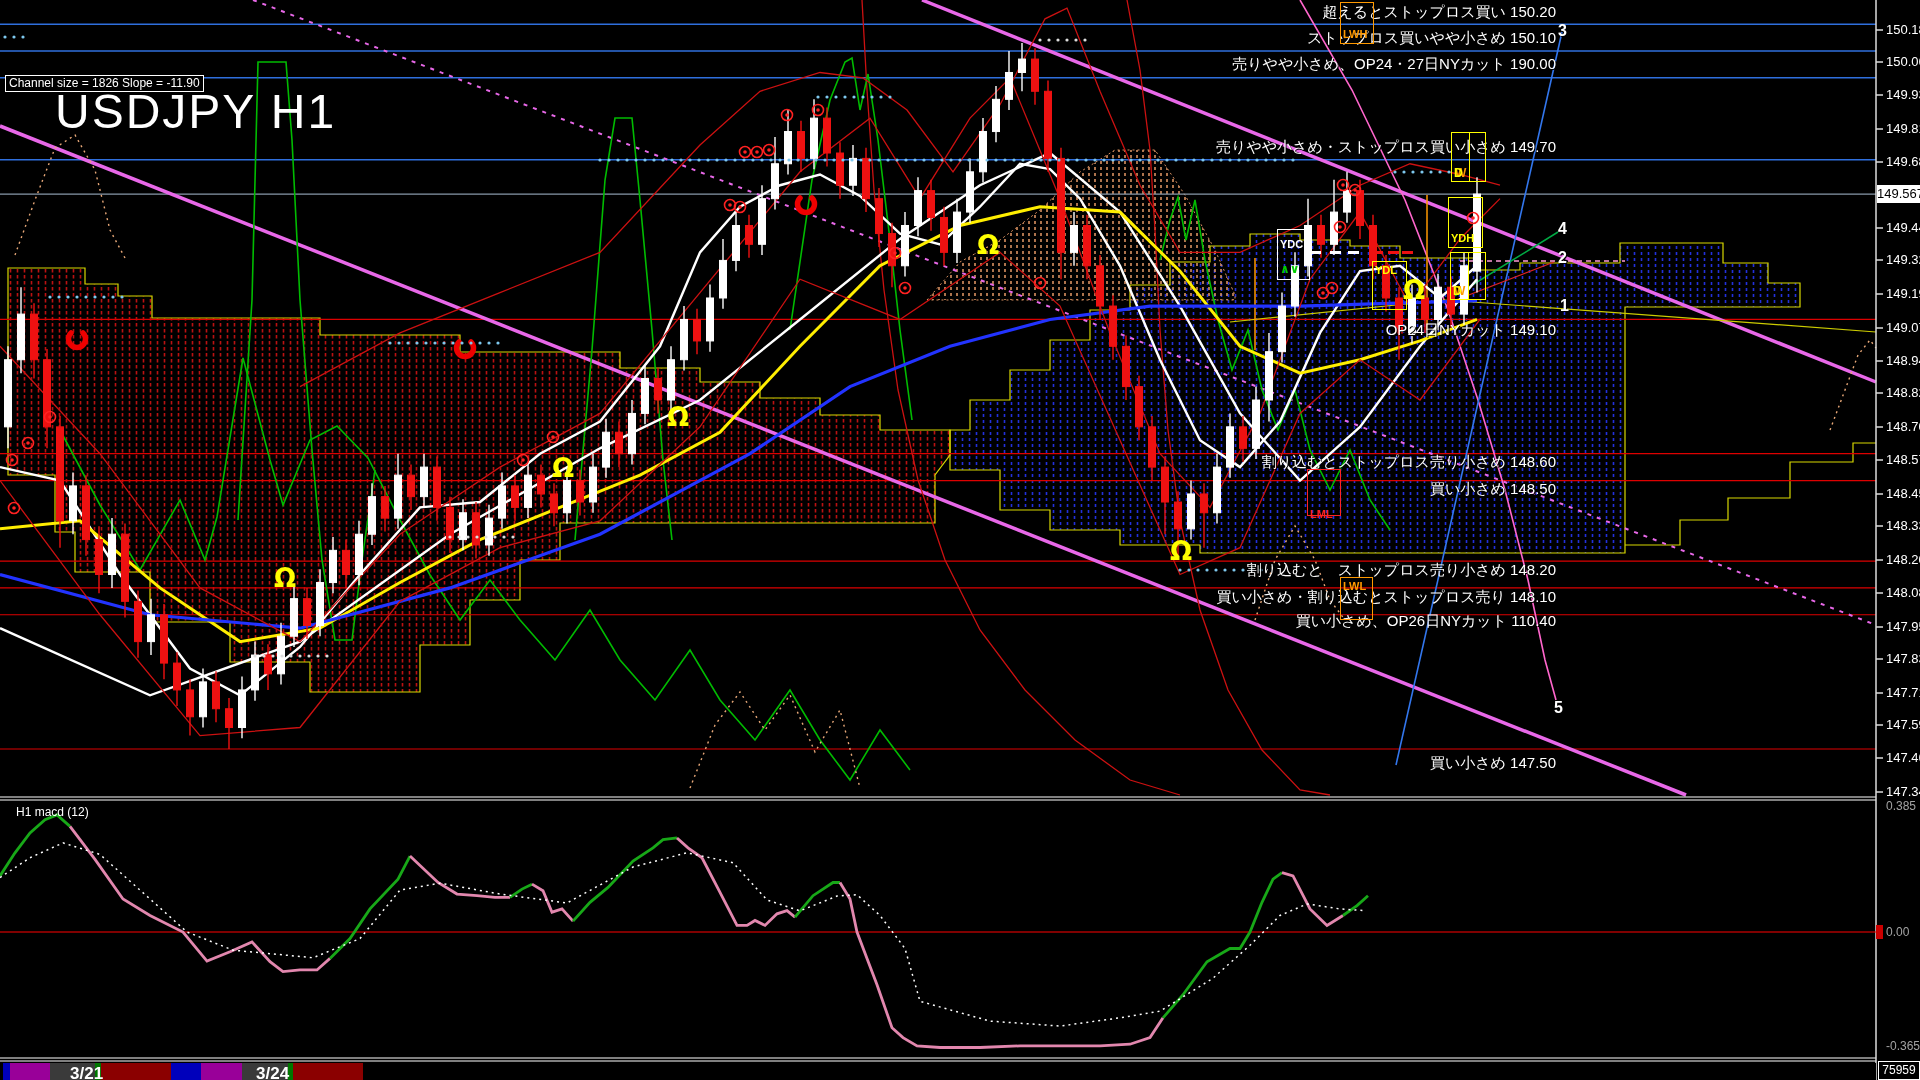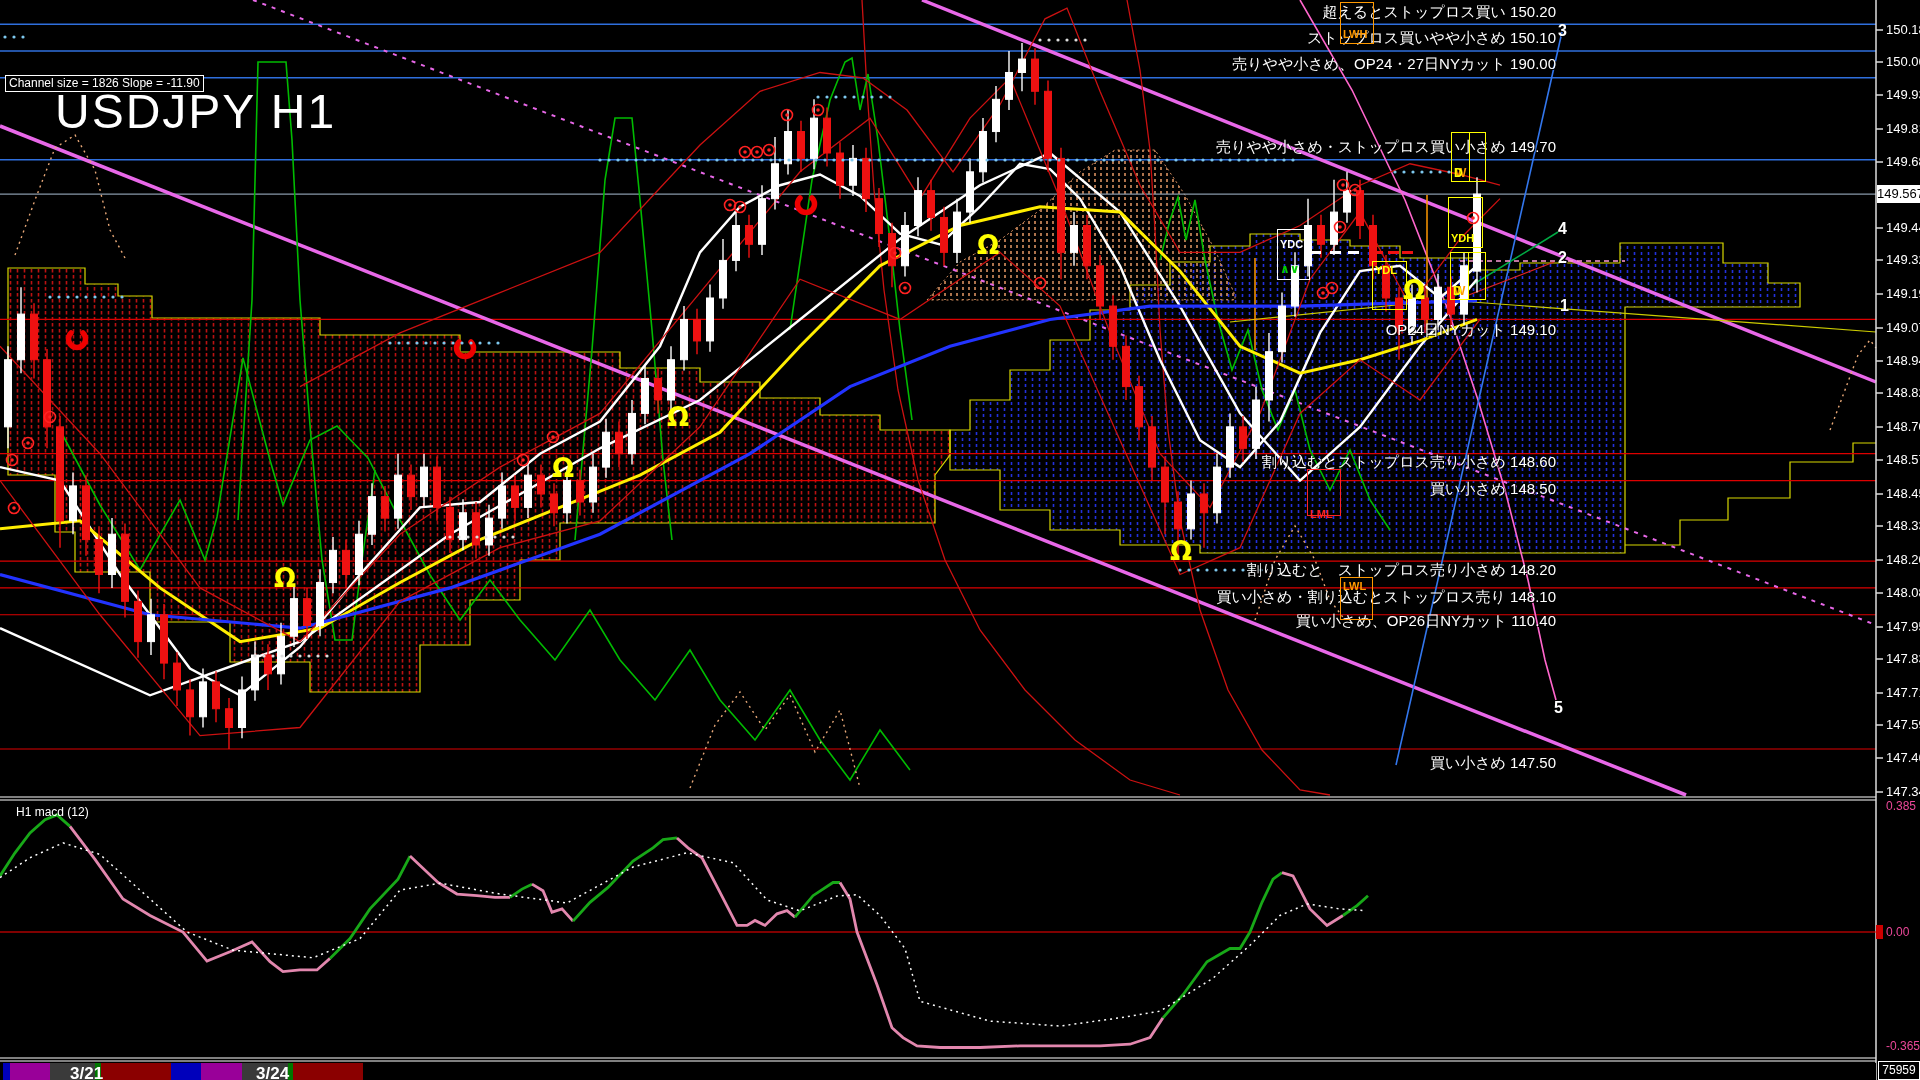--- a/index.html
+++ b/index.html
@@ -9,21 +9,21 @@
   .topbar{position:absolute;left:0;top:0;width:1876px;height:22px;background:#000;border-bottom:1px solid #3a3a3a;}
   .topbar .sym{position:absolute;left:14px;top:3px;color:#eee;font-size:13px;letter-spacing:.3px;}
   .topbar .upd{position:absolute;right:8px;top:3px;color:#fff;font-size:13px;}
   .watermark{position:absolute;left:55px;top:84px;color:#fff;font-size:48px;letter-spacing:2px;}
   .chlabel{position:absolute;left:5px;top:75px;color:#fff;font-size:12px;border:1px solid #fff;background:#000;padding:0 3px;line-height:15px;}
   .anno{position:absolute;right:364px;color:#fff;font-size:15px;white-space:nowrap;text-shadow:1px 1px 0 #000;}
   .wave{position:absolute;color:#fff;font-size:16px;font-weight:bold;text-shadow:1px 1px 0 #000;}
   .tick-label{position:absolute;left:1886px;color:#fff;font-size:13px;}
   .cur-tag{position:absolute;left:1877px;width:43px;height:18px;background:#fff;color:#000;font-size:13px;
            text-align:center;line-height:18px;}
-  .mtick{position:absolute;left:1886px;color:#ec4899;font-size:12px;}
+  .mtick{position:absolute;left:1886px;color:#a3a3a3;font-size:12px;}
   .volbox{position:absolute;left:1878px;top:1061px;width:40px;height:17px;border:1px solid #fff;color:#fff;
           font-size:12px;text-align:center;line-height:17px;background:#000;}
   .macdlabel{position:absolute;left:16px;top:805px;color:#fff;font-size:12px;}
   .macdon{position:absolute;left:905px;top:1064px;width:62px;height:15px;background:#777;color:#00dd00;
           font-size:12px;text-align:center;line-height:15px;}
   .lblbox{position:absolute;background:transparent;font-size:11px;font-weight:bold;}
   .lblbox span{position:absolute;left:2px;}
   .strip{position:absolute;left:0;top:1063px;width:1876px;height:17px;background:#000;}
   .strip .seg{position:absolute;top:0;height:17px;}
   .strip .slab{position:absolute;top:1px;color:#fff;font-size:17px;font-weight:bold;}

